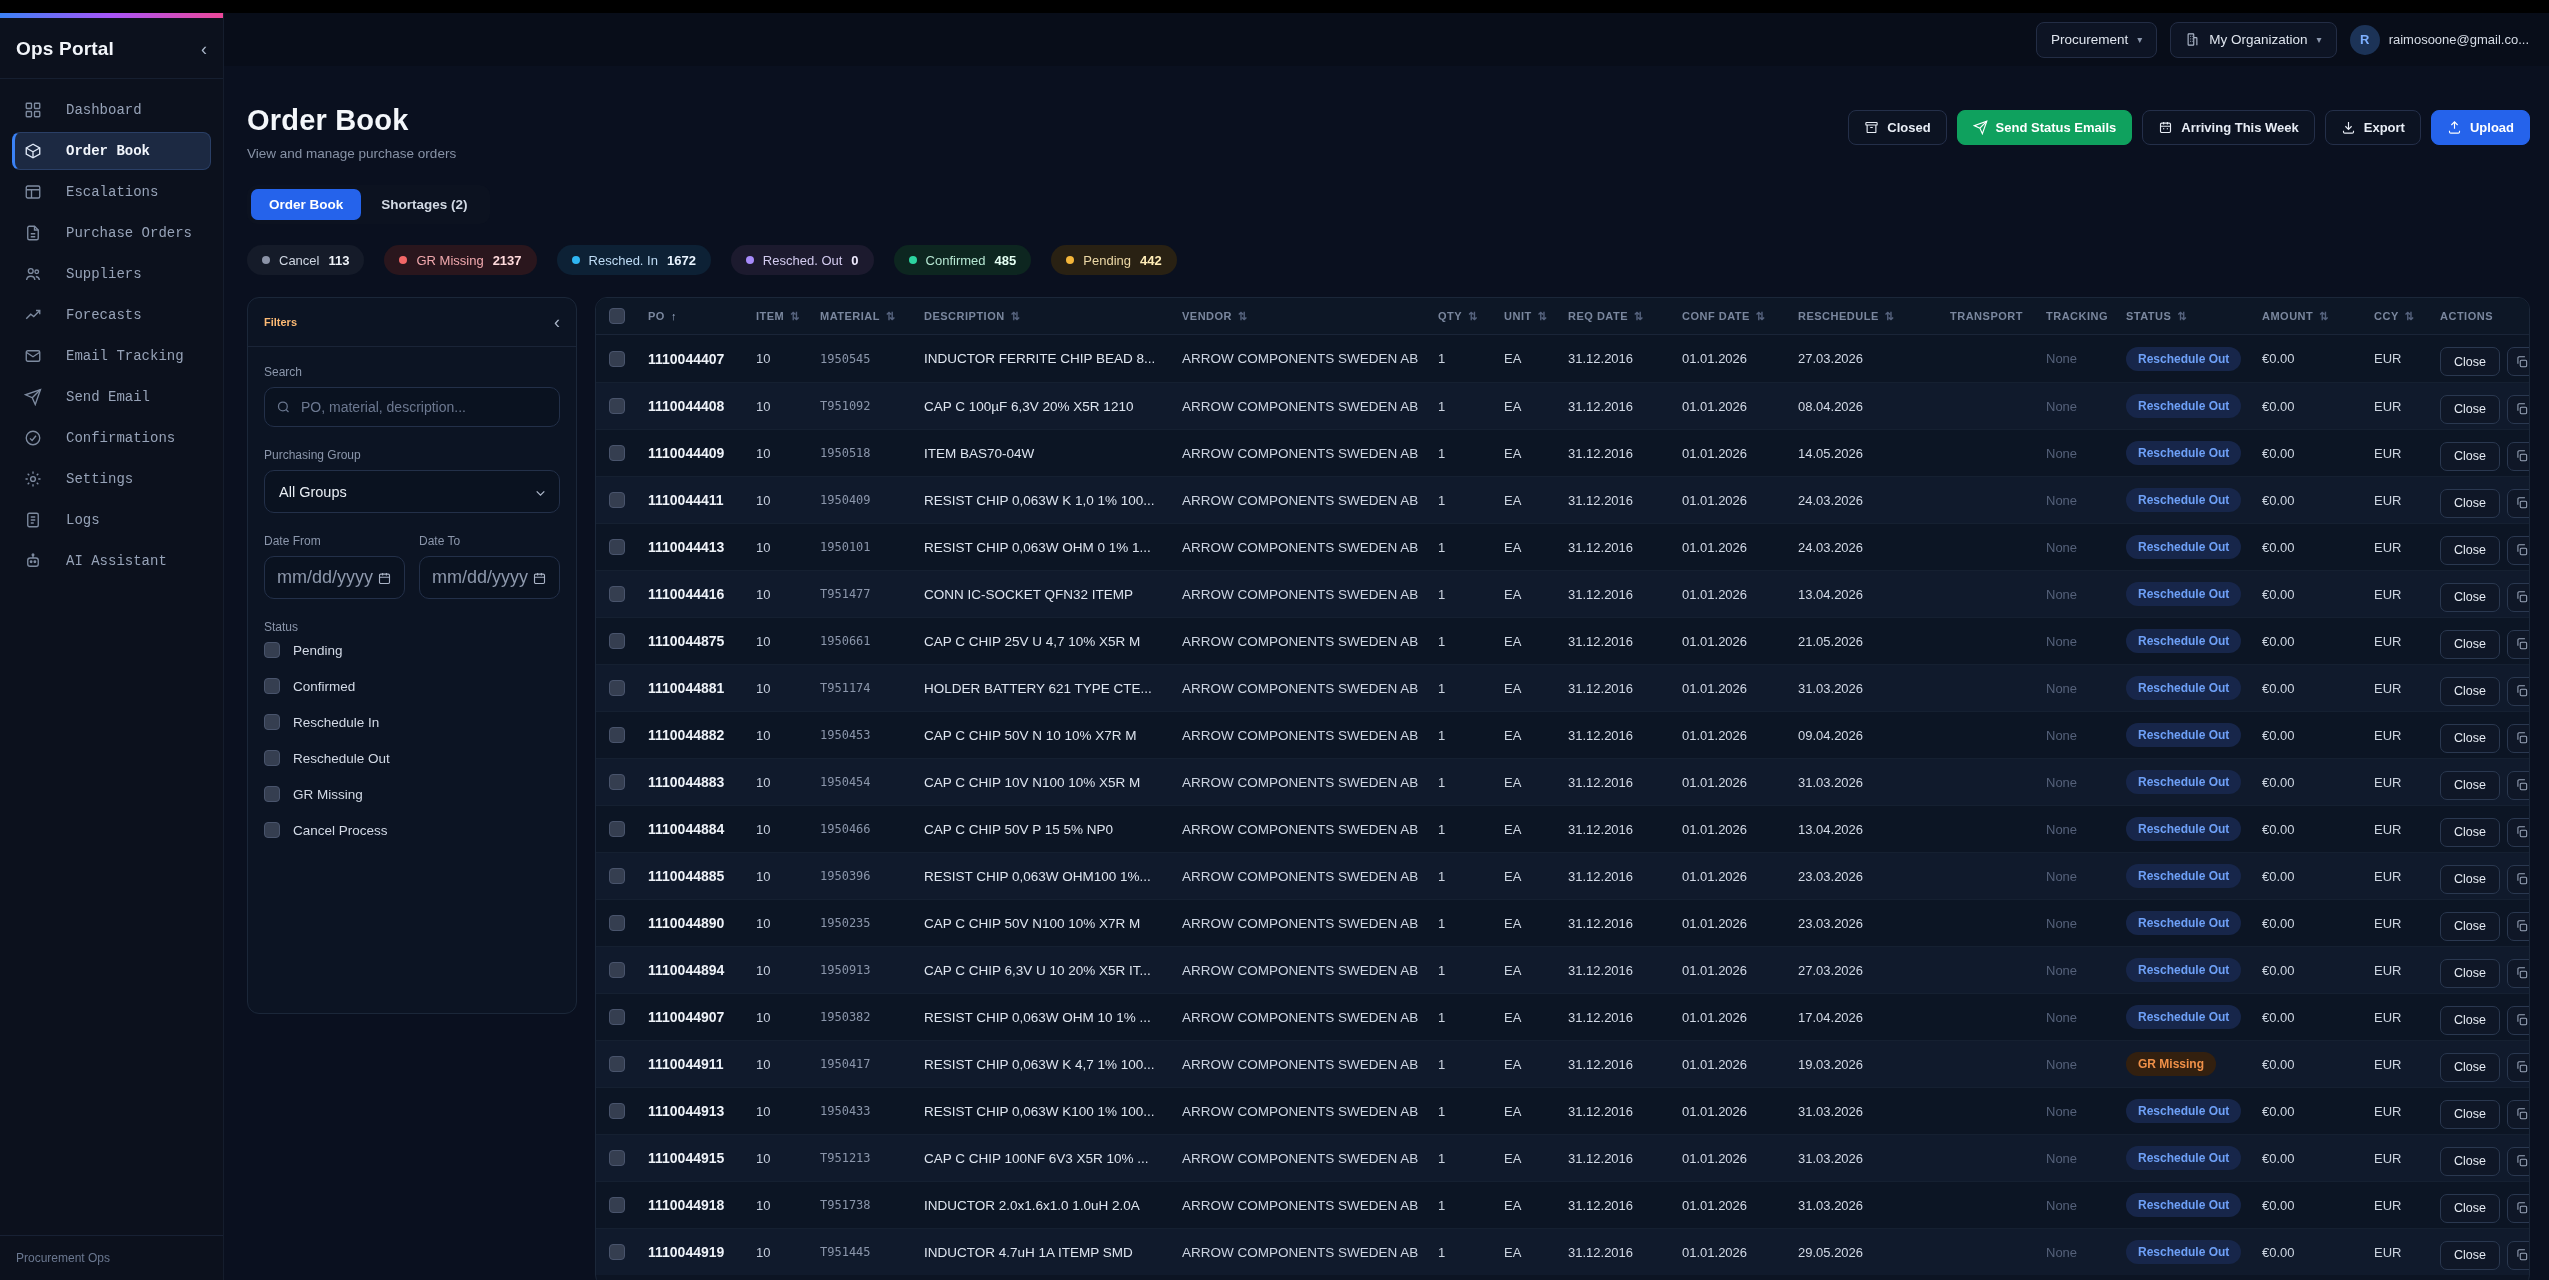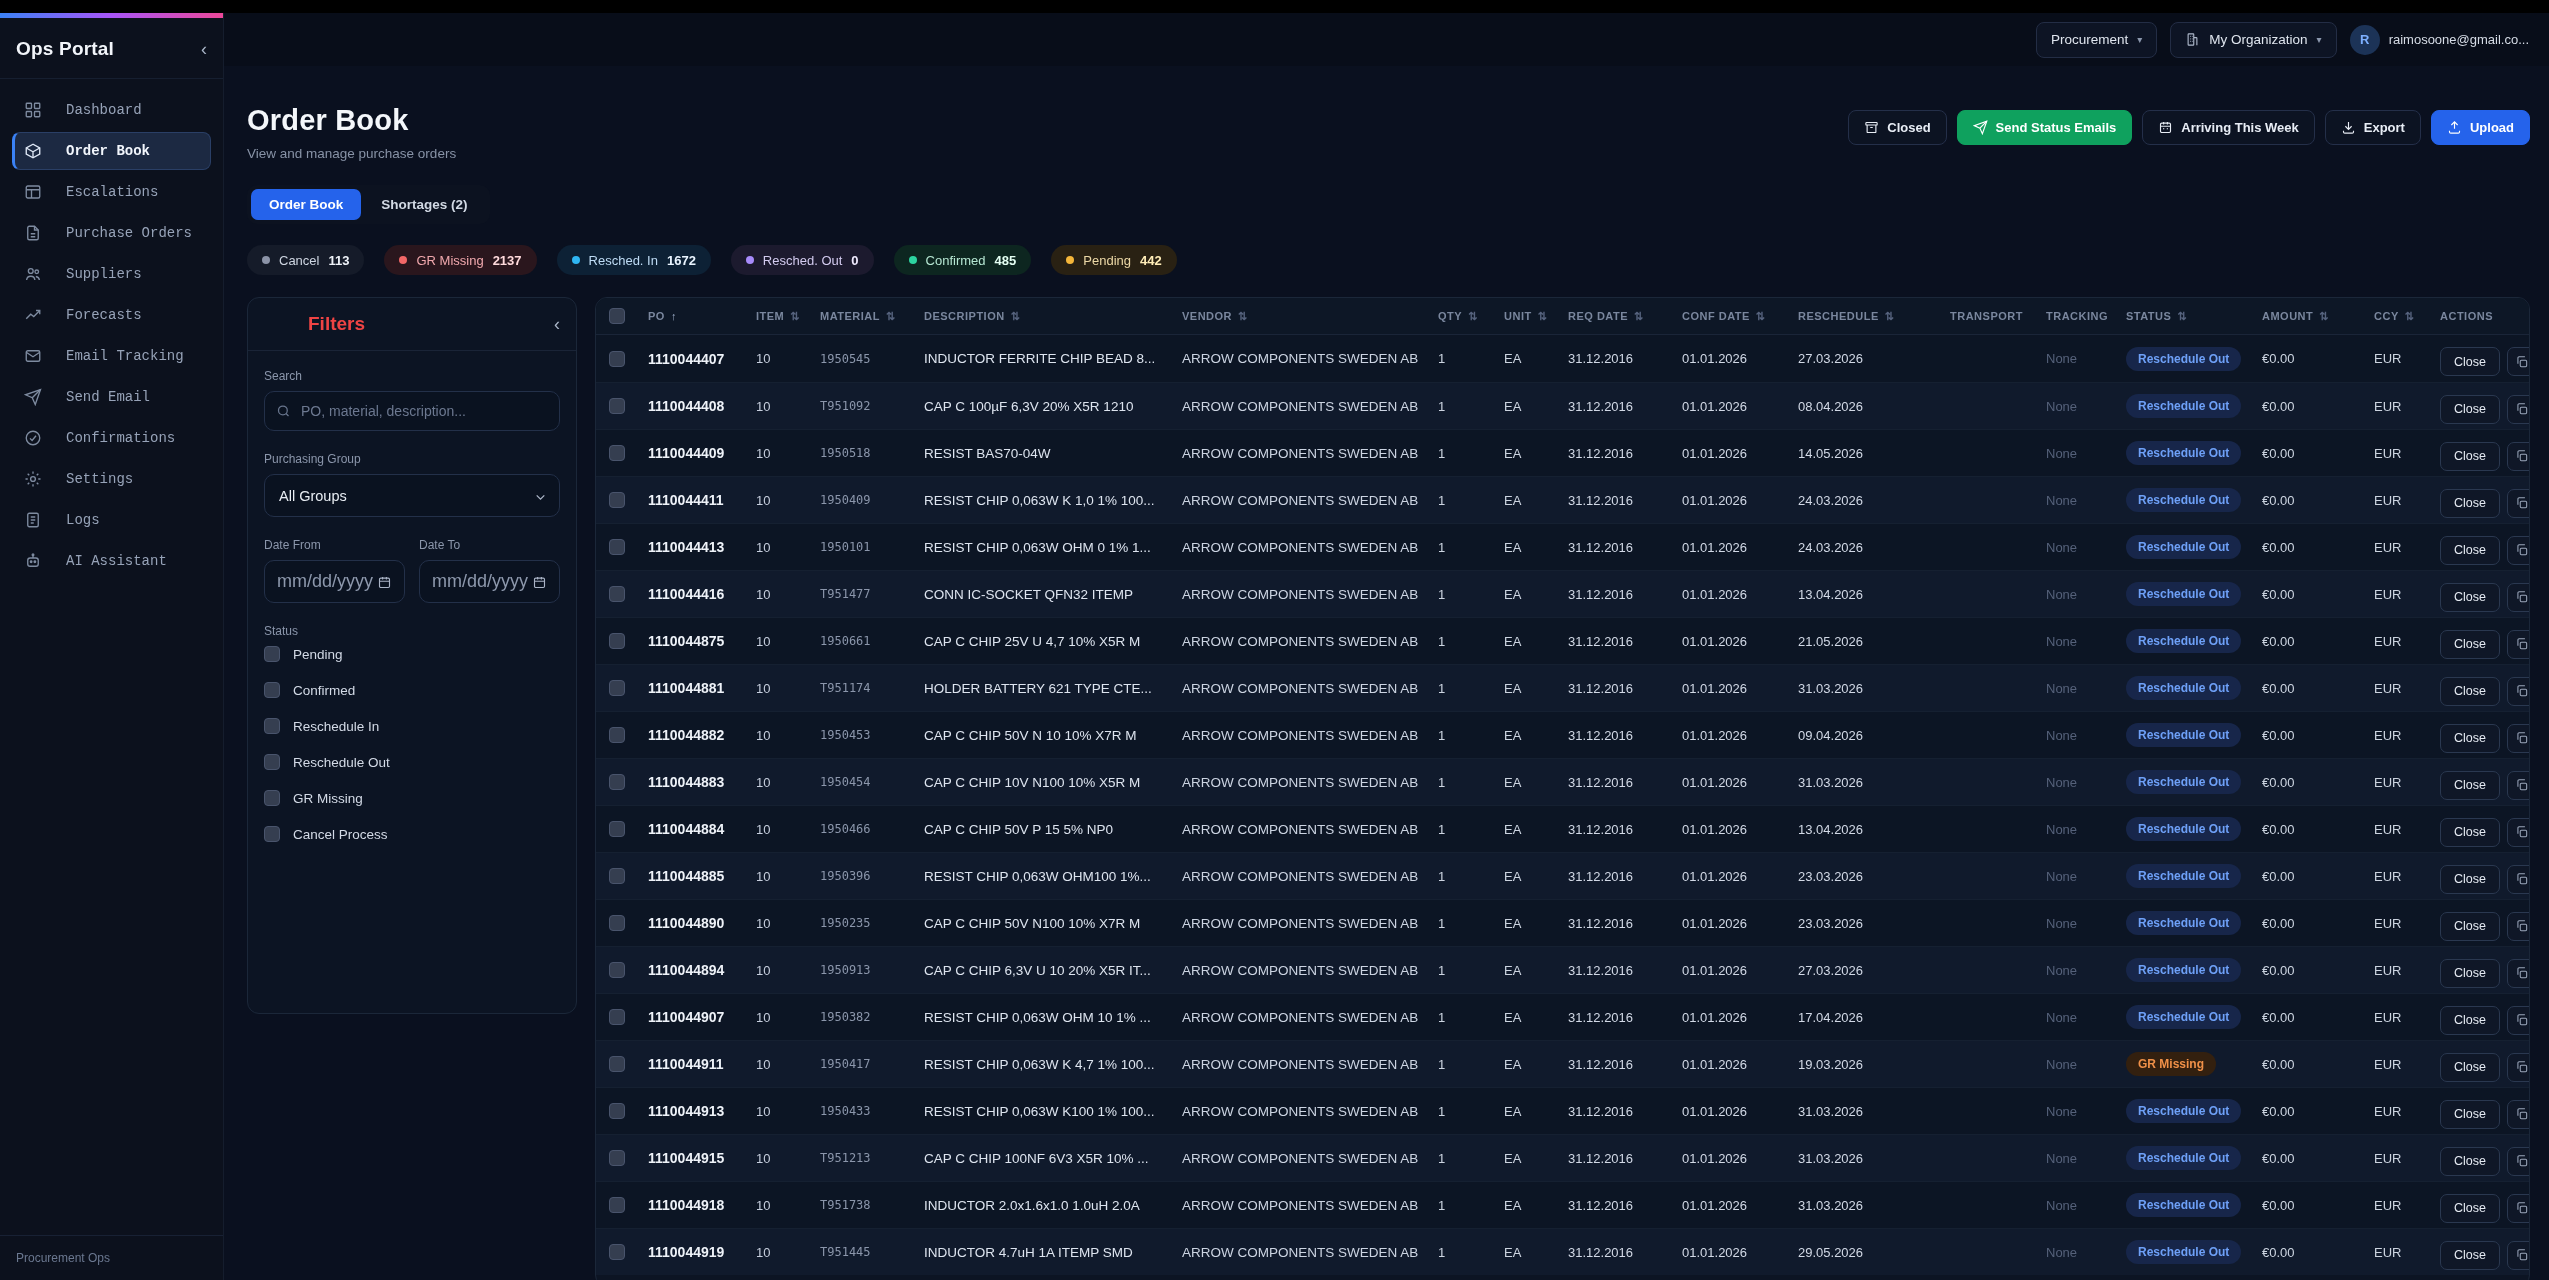--- a/index.html
+++ b/index.html
@@ -75,21 +75,21 @@
   .chip-cyan   { background:#0d2135; color:#bfdcf5; } .chip-cyan .dot { background:#2fb6f3; } .chip-cyan .cnt { color:#eaf5ff; }
   .chip-purple { background:#1c1a2e; color:#d3cbef; } .chip-purple .dot { background:#a78bfa; } .chip-purple .cnt { color:#f0ebff; }
   .chip-green  { background:#0d2620; color:#b5e6d2; } .chip-green .dot { background:#2dd4a0; } .chip-green .cnt { color:#e4fff3; }
   .chip-amber  { background:#292113; color:#ecd8a6; } .chip-amber .dot { background:#f4b63a; } .chip-amber .cnt { color:#ffedb8; }
 
   .content { margin-top:22px; display:flex; gap:18px; align-items:flex-start; }
 
   
   .filters { width:330px; flex:none; background:#0c1423; border:1px solid #1b2739; border-radius:12px; height:717px; overflow:hidden; }
   .f-head { display:flex; justify-content:space-between; align-items:center; padding:15px 16px; border-bottom:1px solid #1a2437; }
-  .f-title { font-size:19px; font-weight:700; color:#ef4444;margin-left:44px; }
+  .f-title { font-size:11px; font-weight:700; color:#fdba74; }
   .f-body { padding:18px 16px; display:flex; flex-direction:column; gap:21px; }
   .f-label { font-size:12px; color:#8b96ab; margin-bottom:8px; display:block; }
   .f-input-wrap { position:relative; }
   .f-input-wrap .sicon { position:absolute; left:12px; top:50%; transform:translateY(-50%);
     width:15px; height:15px; color:#68758d; }
   .f-input-wrap .sicon svg { width:15px; height:15px; }
   .f-input, .f-select, .f-date, .f-num { width:100%; height:40px; background:#0a1220;
     border:1px solid #233049; border-radius:10px; color:#dfe5ee; font-size:14px;
     padding:0 12px; font-family:inherit; }
   .f-input { padding-left:36px; }
@@ -593,21 +593,21 @@
               </button>
     </div>
   </div>
           <div class="tr">
     <div class="cbcell">
               <span class="cb"></span>
             </div>
     <div class="td po">1110044409</div>
     <div class="td item">10</div>
     <div class="td mat">1950518</div>
-    <div class="td desc">RESIST BAS70-04W</div>
+    <div class="td desc">ITEM BAS70-04W</div>
     <div class="td vendor">ARROW COMPONENTS SWEDEN AB</div>
     <div class="td">1</div>
     <div class="td">EA</div>
     <div class="td datec">31.12.2016</div>
     <div class="td datec">01.01.2026</div>
     <div class="td datec">14.05.2026</div>
     <div class="td"></div>
     <div class="td tracking">None</div>
     <div class="td"><span class="badge blue">Reschedule Out</span></div>
     <div class="td">€0.00</div>

